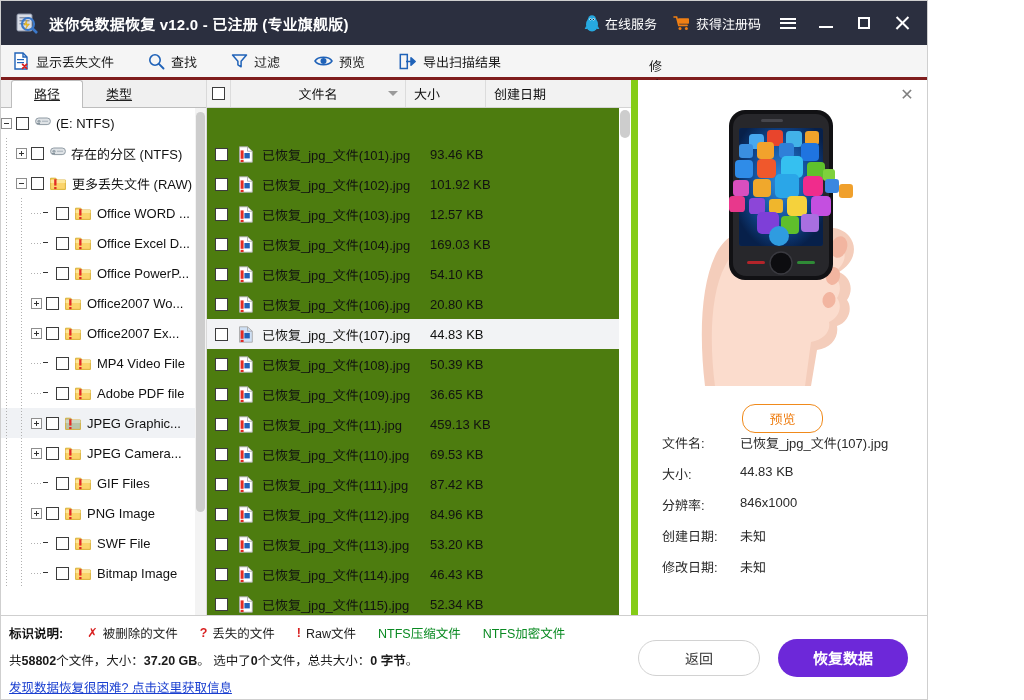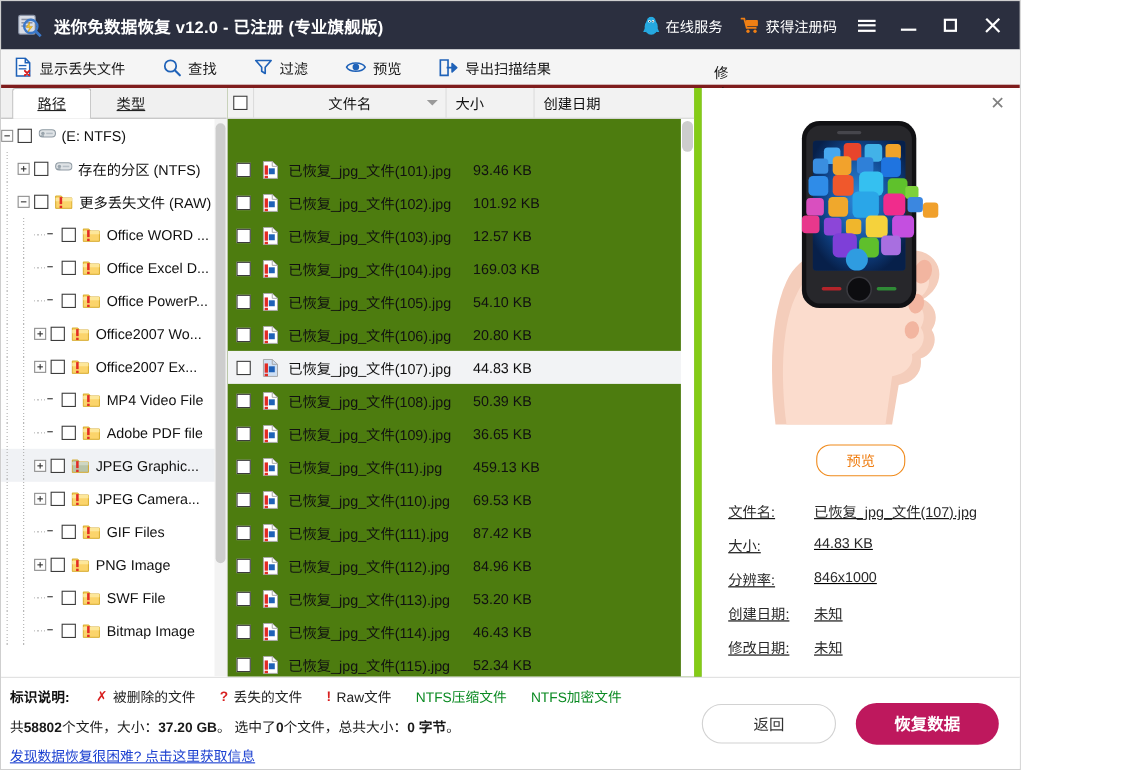--- a/index.html
+++ b/index.html
@@ -253,21 +253,21 @@
     height: 320px; flex: 0 0 320px;
     display: flex; align-items: center; justify-content: center;
     margin-top: 2px;
   }
   .pv-btn-row { display: flex; justify-content: center; margin-top: 2px; }
   .pv-btn {
     border: 1px solid #f08a1b; color: #ef7f14;
     background: #ffffff; border-radius: 13px;
     padding: 4px 26px; font-size: 13px;
   }
-  .pv-meta { margin-top: 22px; padding-left: 10px; text-decoration: underline; }
+  .pv-meta { padding-left: 10px; }
   .pv-line { display: flex; margin-bottom: 12px; font-size: 13px; color: #2a2a2a; }
   .pv-key { width: 78px; flex: 0 0 78px; }
   .pv-val { color: #2a2a2a; }
 
   
   .footer {
     flex: 0 0 84px; height: 84px;
     border-top: 1px solid #cfcfcf;
     display: flex;
     background: #ffffff;
@@ -293,21 +293,21 @@
     gap: 18px; padding-right: 14px;
   }
   .btn-back {
     width: 122px; height: 36px; border-radius: 18px;
     border: 1px solid #d2d2d2; background: #ffffff;
     color: #333; font-size: 14px;
     display: flex; align-items: center; justify-content: center;
   }
   .btn-recover {
     width: 130px; height: 38px; border-radius: 19px;
-    background: #be185d; border: none; color: #ffffff;
+    background: #6d28d9; border: none; color: #ffffff;
     font-size: 15px; font-weight: bold;
     display: flex; align-items: center; justify-content: center;
   }
 </style>
 </head>
 <body>
 
 <div class="app">
 
   <div class="titlebar">

